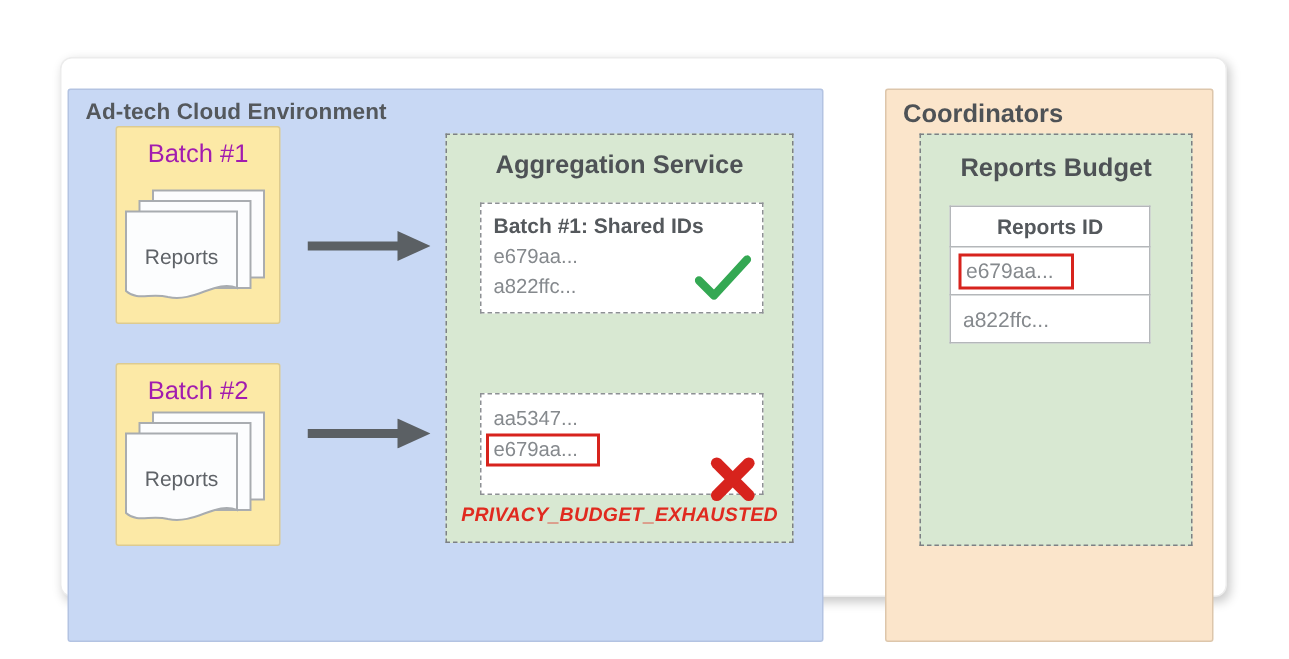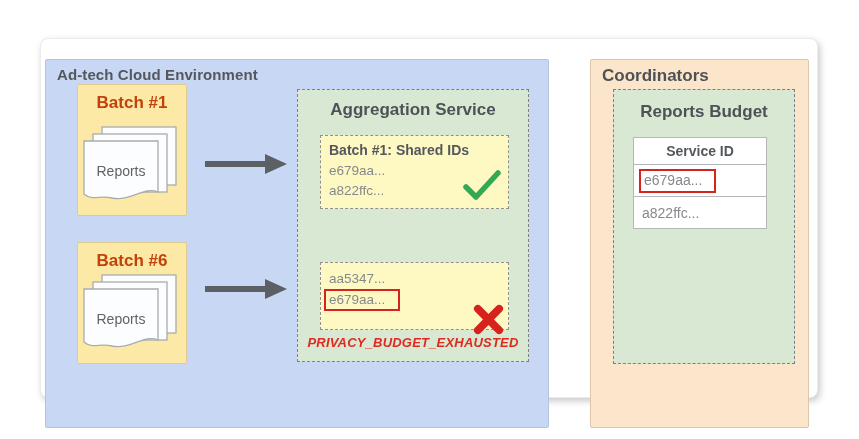--- a/index.html
+++ b/index.html
@@ -47,21 +47,21 @@
   .batch {
     position: absolute; left: 31px; width: 110px;
     background: #fce9a6;
     border: 1px solid #ddcb90;
     border-radius: 2px;
   }
   .batch-1 { top: 24px; height: 132px; }
   .batch-2 { top: 182px; height: 122px; }
   .batch-title {
     margin-top: 8px; text-align: center;
-    font-size: 17px; font-weight: bold; color: #c2410c;
+    font-size: 17px; font-weight: normal; color: #a21caf;
   }
   .doc-stack { position: absolute; left: 4px; bottom: 5px; width: 102px; height: 84px; }
   .doc-stack text {
     font-family: "Liberation Sans", sans-serif;
     font-size: 14px; fill: #5f6368;
   }
 
   .flow-arrow { position: absolute; left: 159px; width: 82px; height: 20px; }
   .flow-arrow-1 { top: 94px; }
   .flow-arrow-2 { top: 219px; }
@@ -71,21 +71,21 @@
     width: 232px; height: 273px;
     background: #d8e8d2;
     border: 1.5px dashed #7d8084;
   }
   .agg-title {
     margin-top: 10px; text-align: center;
     font-size: 17px; font-weight: bold; color: #4e5256;
   }
   .result-card {
     position: absolute; left: 22px; width: 189px;
-    background: #fef9c3;
+    background: #ffffff;
     border: 1.5px dashed #8d9094;
     padding: 6px 8px 4px 8px;
   }
   .result-card-1 { top: 45px; height: 74px; }
   .result-card-2 { top: 172px; height: 68px; }
   .result-title {
     font-size: 14px; font-weight: bold; color: #54585c;
     margin-bottom: 3px; white-space: nowrap;
   }
   .id-line { font-size: 13.5px; color: #85898d; line-height: 20px; }
@@ -148,21 +148,21 @@
         <div class="batch-title">Batch #1</div>
         <svg class="doc-stack" viewBox="0 0 102 84">
           <rect x="20" y="1" width="74" height="58" fill="#fcfdfe" stroke="#a8acb0" stroke-width="1.3"></rect>
           <rect x="11" y="8" width="74" height="58" fill="#fcfdfe" stroke="#a8acb0" stroke-width="1.3"></rect>
           <path d="M2,15 H76 V66 C62,60 48,76 30,72 C18,69 10,75 2,68 Z" fill="#fcfdfe" stroke="#a8acb0" stroke-width="1.3"></path>
           <text x="39" y="50" text-anchor="middle">Reports</text>
         </svg>
       </div>
 
       <div class="batch batch-2">
-        <div class="batch-title">Batch #6</div>
+        <div class="batch-title">Batch #2</div>
         <svg class="doc-stack" viewBox="0 0 102 84">
           <rect x="20" y="1" width="74" height="58" fill="#fcfdfe" stroke="#a8acb0" stroke-width="1.3"></rect>
           <rect x="11" y="8" width="74" height="58" fill="#fcfdfe" stroke="#a8acb0" stroke-width="1.3"></rect>
           <path d="M2,15 H76 V66 C62,60 48,76 30,72 C18,69 10,75 2,68 Z" fill="#fcfdfe" stroke="#a8acb0" stroke-width="1.3"></path>
           <text x="39" y="50" text-anchor="middle">Reports</text>
         </svg>
       </div>
 
       <svg class="flow-arrow flow-arrow-1" viewBox="0 0 82 20">
         <rect x="0" y="7" width="62" height="6" fill="#5b6064"></rect>
@@ -200,21 +200,21 @@
 
     <section class="panel panel-orange">
       <div class="coord-title">Coordinators</div>
 
       <div class="privacy-box">
         <div class="privacy-title">Reports Budget</div>
 
         <table class="sid-table">
           <tbody>
               <tr>
-            <td class="sid-header">Service ID</td>
+            <td class="sid-header">Reports ID</td>
           </tr>
           <tr>
             <td class="sid-cell"><span class="red-outline">e679aa...</span></td>
           </tr>
           <tr>
             <td class="sid-cell">a822ffc...</td>
           </tr>
         </tbody>
           </table>
       </div>

